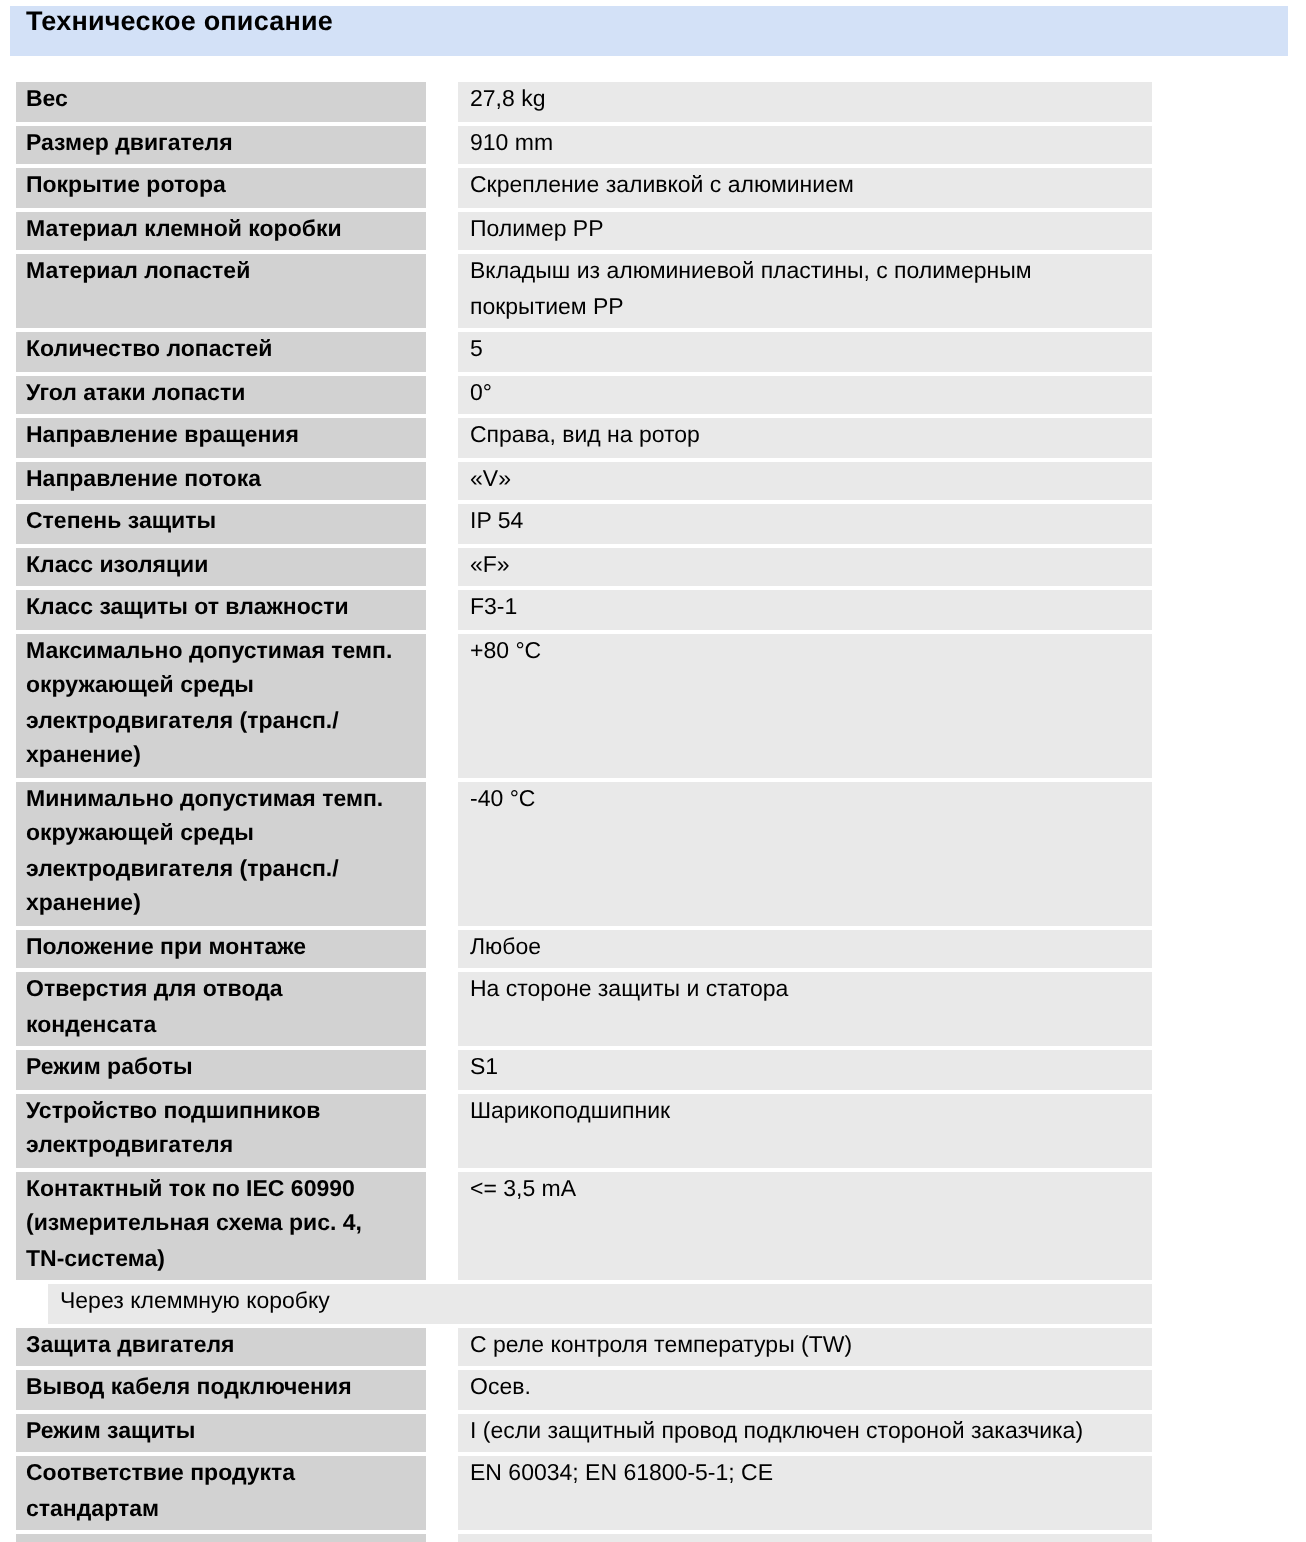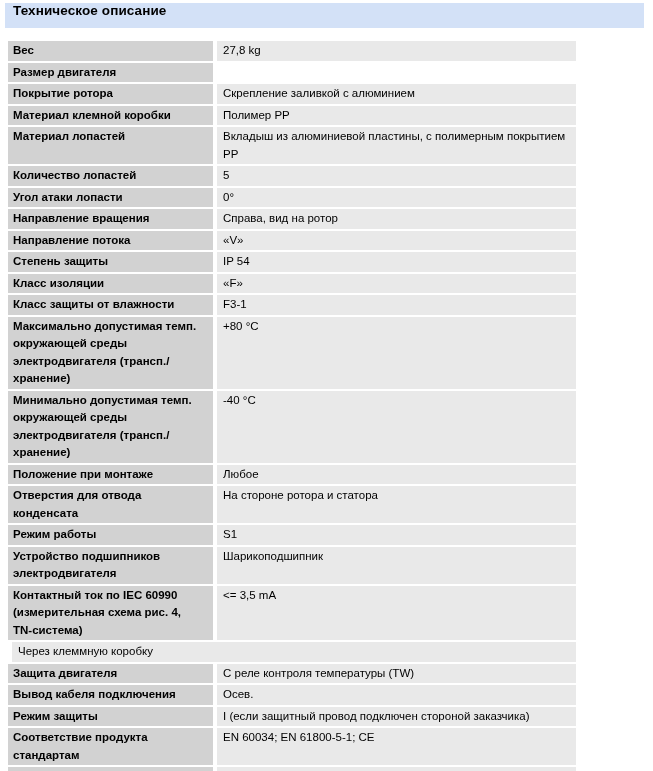--- a/index.html
+++ b/index.html
@@ -50,21 +50,21 @@
     flex: 0 0 205px;
     background: var(--label-bg, #d2d2d2);
     font-weight: bold;
     font-size: 11.5px;
     line-height: 17.5px;
     padding: 1px 8px 1px 5px;
     white-space: pre-line;
   }
   .value-cell {
     flex: 1;
-    margin-left: 4px;
+    margin-left: 16px;
     background: var(--value-bg, #e9e9e9);
     font-size: 11.5px;
     line-height: 17.5px;
     padding: 1px 8px 1px 6px;
     white-space: pre-line;
   }
 </style>
 </head>
 <body>
 
@@ -74,20 +74,21 @@
     <span class="title">Техническое описание</span>
   </div>
 
   <div class="spec-table">
       <div class="row">
         <div class="label-cell">Вес</div>
         <div class="value-cell">27,8 kg</div>
       </div>
       <div class="row">
         <div class="label-cell">Размер двигателя</div>
+        <div class="value-cell">910 mm</div>
       </div>
       <div class="row">
         <div class="label-cell">Покрытие ротора</div>
         <div class="value-cell">Скрепление заливкой с алюминием</div>
       </div>
       <div class="row">
         <div class="label-cell">Материал клемной коробки</div>
         <div class="value-cell">Полимер PP</div>
       </div>
       <div class="row">
@@ -136,21 +137,21 @@
 хранение)</div>
         <div class="value-cell">-40 °C</div>
       </div>
       <div class="row">
         <div class="label-cell">Положение при монтаже</div>
         <div class="value-cell">Любое</div>
       </div>
       <div class="row">
         <div class="label-cell">Отверстия для отвода
 конденсата</div>
-        <div class="value-cell">На стороне ротора и статора</div>
+        <div class="value-cell">На стороне защиты и статора</div>
       </div>
       <div class="row">
         <div class="label-cell">Режим работы</div>
         <div class="value-cell">S1</div>
       </div>
       <div class="row">
         <div class="label-cell">Устройство подшипников
 электродвигателя</div>
         <div class="value-cell">Шарикоподшипник</div>
       </div>

